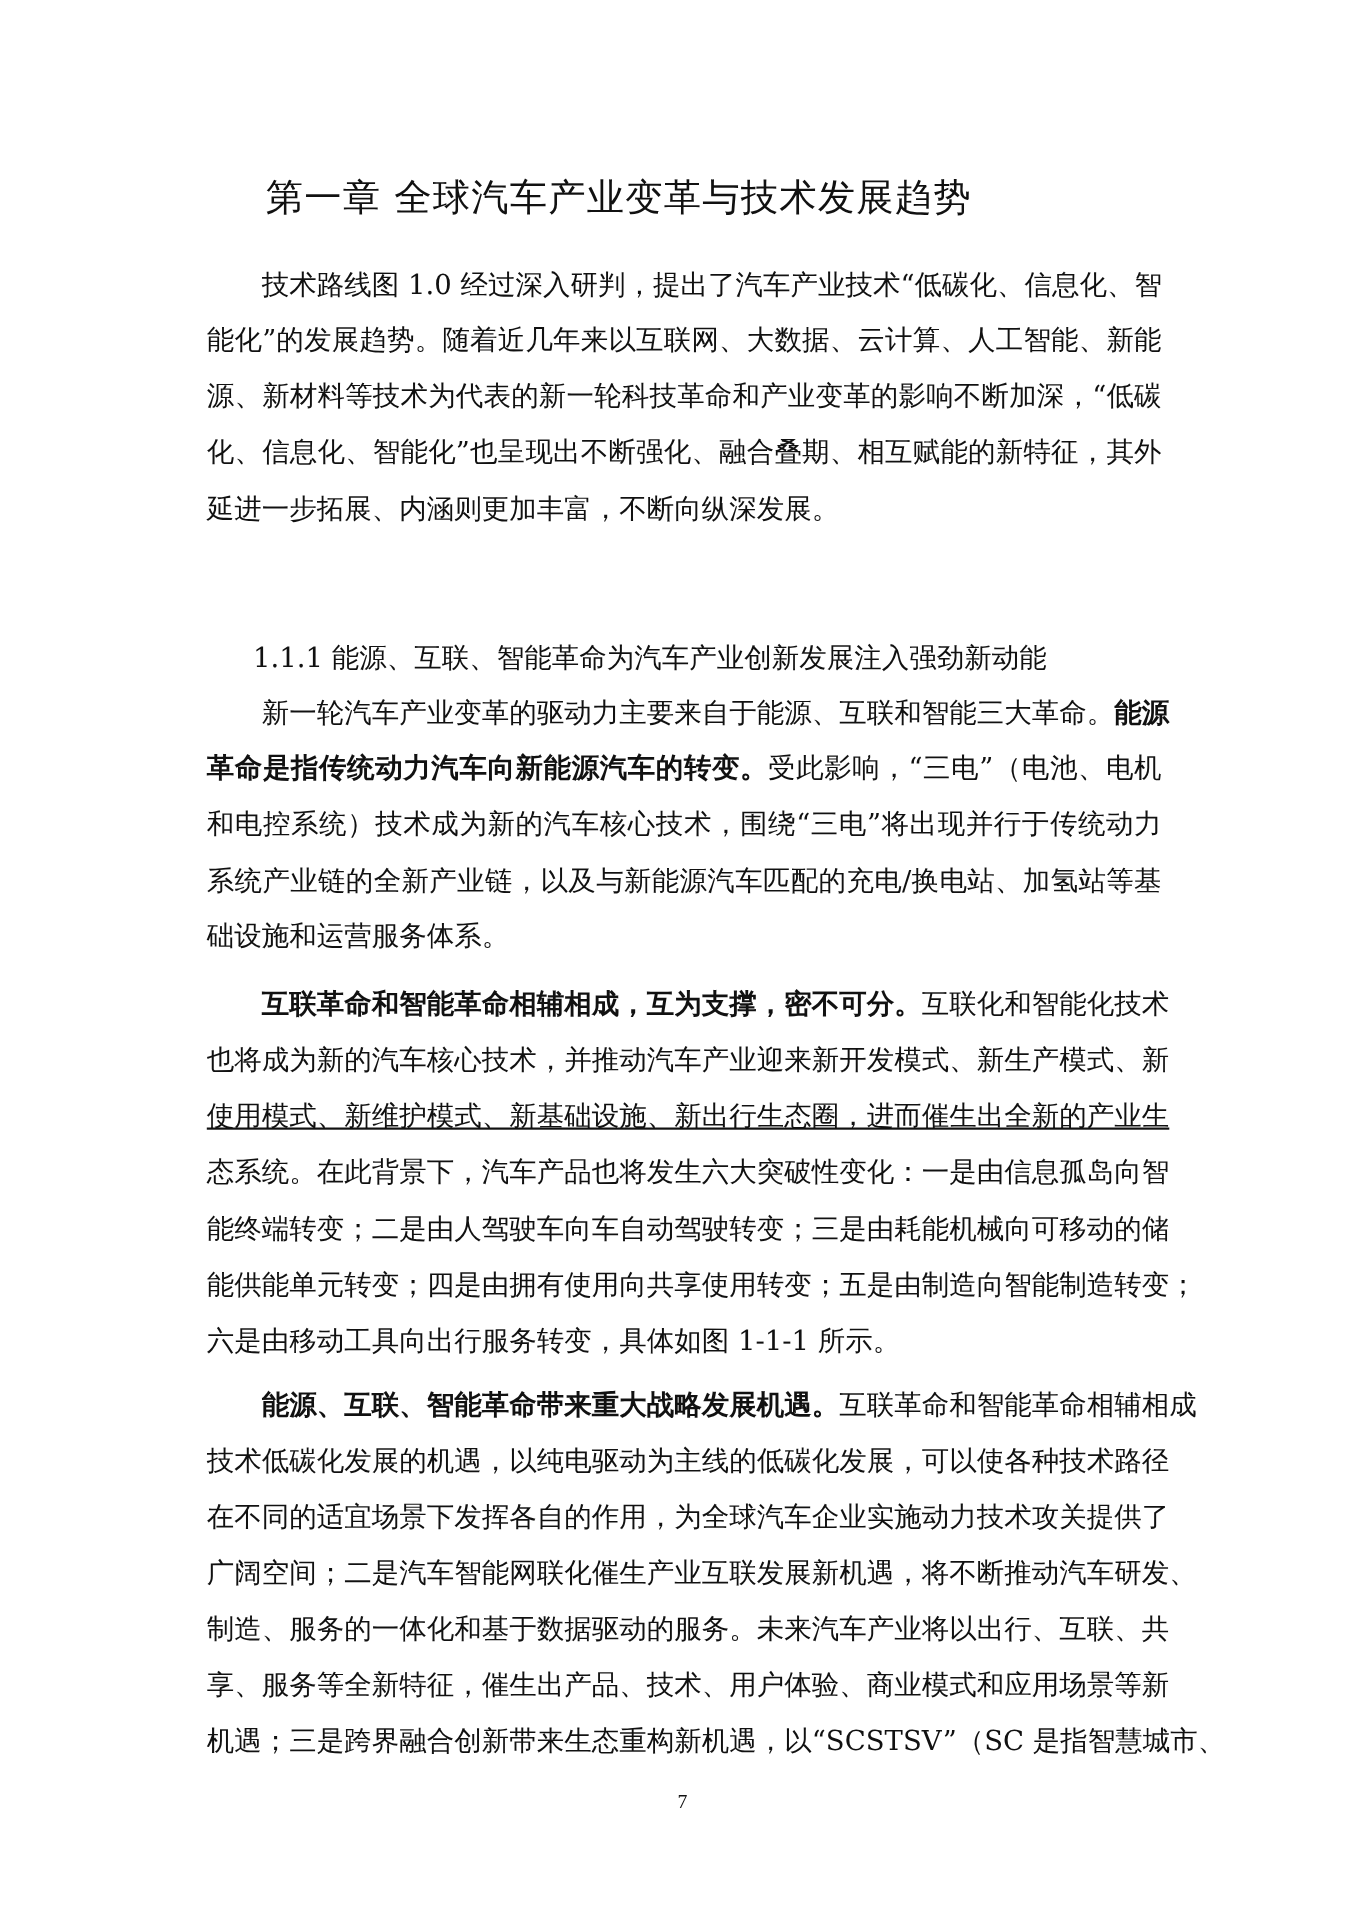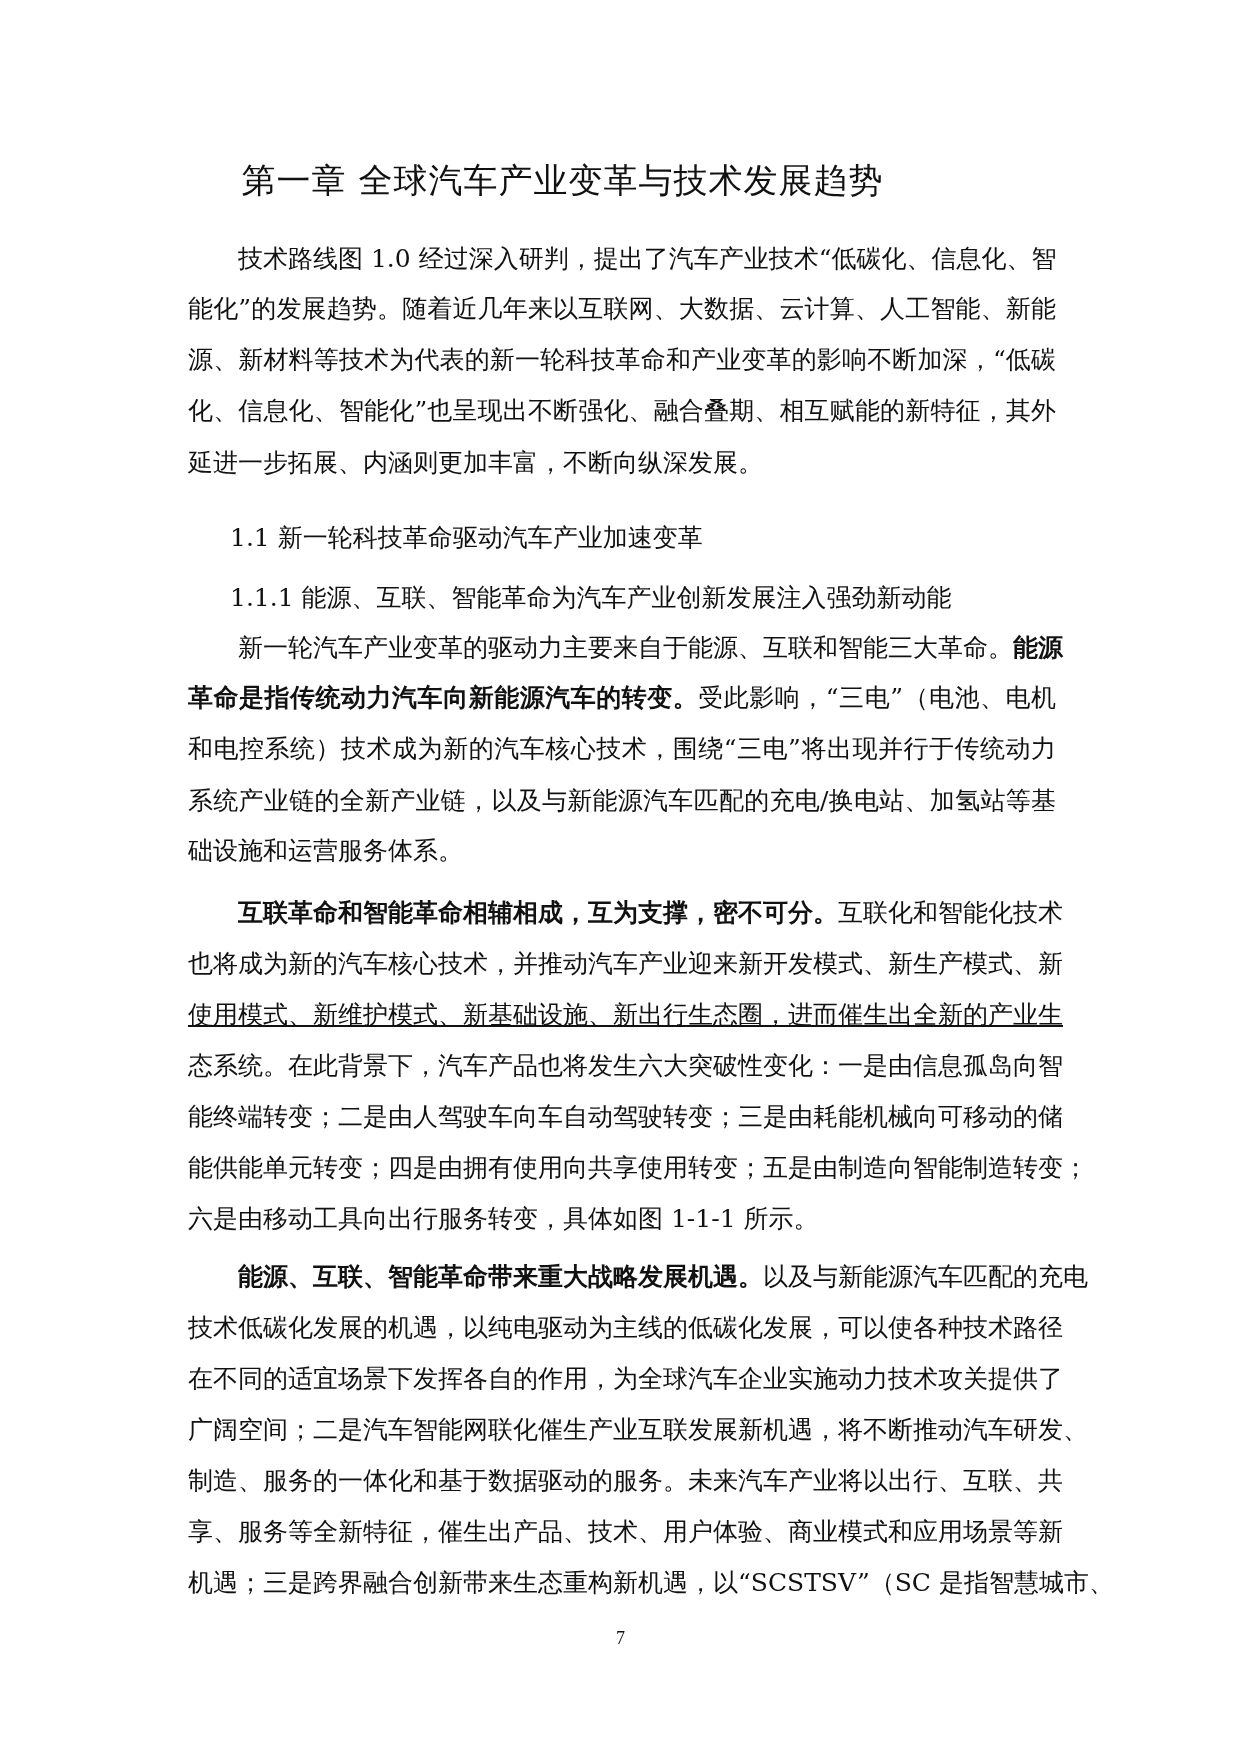--- a/index.html
+++ b/index.html
@@ -36,38 +36,37 @@
 <div class="page">
 
   <div class="title">第一章  全球汽车产业变革与技术发展趋势</div>
 
   <div class="line indent" style="top:242px;">技术路线图 1.0 经过深入研判，提出了汽车产业技术“低碳化、信息化、智</div>
   <div class="line" style="top:292px;">能化”的发展趋势。随着近几年来以互联网、大数据、云计算、人工智能、新能</div>
   <div class="line" style="top:343px;">源、新材料等技术为代表的新一轮科技革命和产业变革的影响不断加深，“低碳</div>
   <div class="line" style="top:394px;">化、信息化、智能化”也呈现出不断强化、融合叠期、相互赋能的新特征，其外</div>
   <div class="line last" style="top:446px;">延进一步拓展、内涵则更加丰富，不断向纵深发展。</div>
 
-  <div class="heading" style="top:521px;">1.1 新一轮科技革命驱动汽车产业加速变革</div>
   <div class="heading" style="top:581px;">1.1.1 能源、互联、智能革命为汽车产业创新发展注入强劲新动能</div>
 
   <div class="line indent" style="top:631px;"><span>新一轮汽车产业变革的驱动力主要来自于能源、互联和智能三大革命。</span><span class="b">能源</span></div>
   <div class="line" style="top:681px;"><span class="b">革命是指传统动力汽车向新能源汽车的转变。</span><span>受此影响，“三电”（电池、电机</span></div>
   <div class="line" style="top:732px;">和电控系统）技术成为新的汽车核心技术，围绕“三电”将出现并行于传统动力</div>
   <div class="line" style="top:784px;">系统产业链的全新产业链，以及与新能源汽车匹配的充电/换电站、加氢站等基</div>
   <div class="line last" style="top:834px;">础设施和运营服务体系。</div>
 
   <div class="line indent" style="top:896px;"><span class="b">互联革命和智能革命相辅相成，互为支撑，密不可分。</span><span>互联化和智能化技术</span></div>
   <div class="line" style="top:947px;">也将成为新的汽车核心技术，并推动汽车产业迎来新开发模式、新生产模式、新</div>
   <div class="line" style="top:998px;text-decoration:underline;">使用模式、新维护模式、新基础设施、新出行生态圈，进而催生出全新的产业生</div>
   <div class="line" style="top:1049px;">态系统。在此背景下，汽车产品也将发生六大突破性变化：一是由信息孤岛向智</div>
   <div class="line" style="top:1100px;">能终端转变；二是由人驾驶车向车自动驾驶转变；三是由耗能机械向可移动的储</div>
   <div class="line" style="top:1151px;">能供能单元转变；四是由拥有使用向共享使用转变；五是由制造向智能制造转变；</div>
   <div class="line last" style="top:1202px;">六是由移动工具向出行服务转变，具体如图 1-1-1 所示。</div>
 
-  <div class="line indent" style="top:1260px;"><span class="b">能源、互联、智能革命带来重大战略发展机遇。</span><span>以及与新能源汽车匹配的充电</span></div>
+  <div class="line indent" style="top:1260px;"><span class="b">能源、互联、智能革命带来重大战略发展机遇。</span><span>互联革命和智能革命相辅相成</span></div>
   <div class="line" style="top:1311px;">技术低碳化发展的机遇，以纯电驱动为主线的低碳化发展，可以使各种技术路径</div>
   <div class="line" style="top:1362px;">在不同的适宜场景下发挥各自的作用，为全球汽车企业实施动力技术攻关提供了</div>
   <div class="line" style="top:1413px;">广阔空间；二是汽车智能网联化催生产业互联发展新机遇，将不断推动汽车研发、</div>
   <div class="line" style="top:1464px;">制造、服务的一体化和基于数据驱动的服务。未来汽车产业将以出行、互联、共</div>
   <div class="line" style="top:1515px;">享、服务等全新特征，催生出产品、技术、用户体验、商业模式和应用场景等新</div>
   <div class="line" style="top:1566px;">机遇；三是跨界融合创新带来生态重构新机遇，以“SCSTSV”（SC 是指智慧城市、</div>
 
   <div class="pagenum">7</div>
 </div>
 

